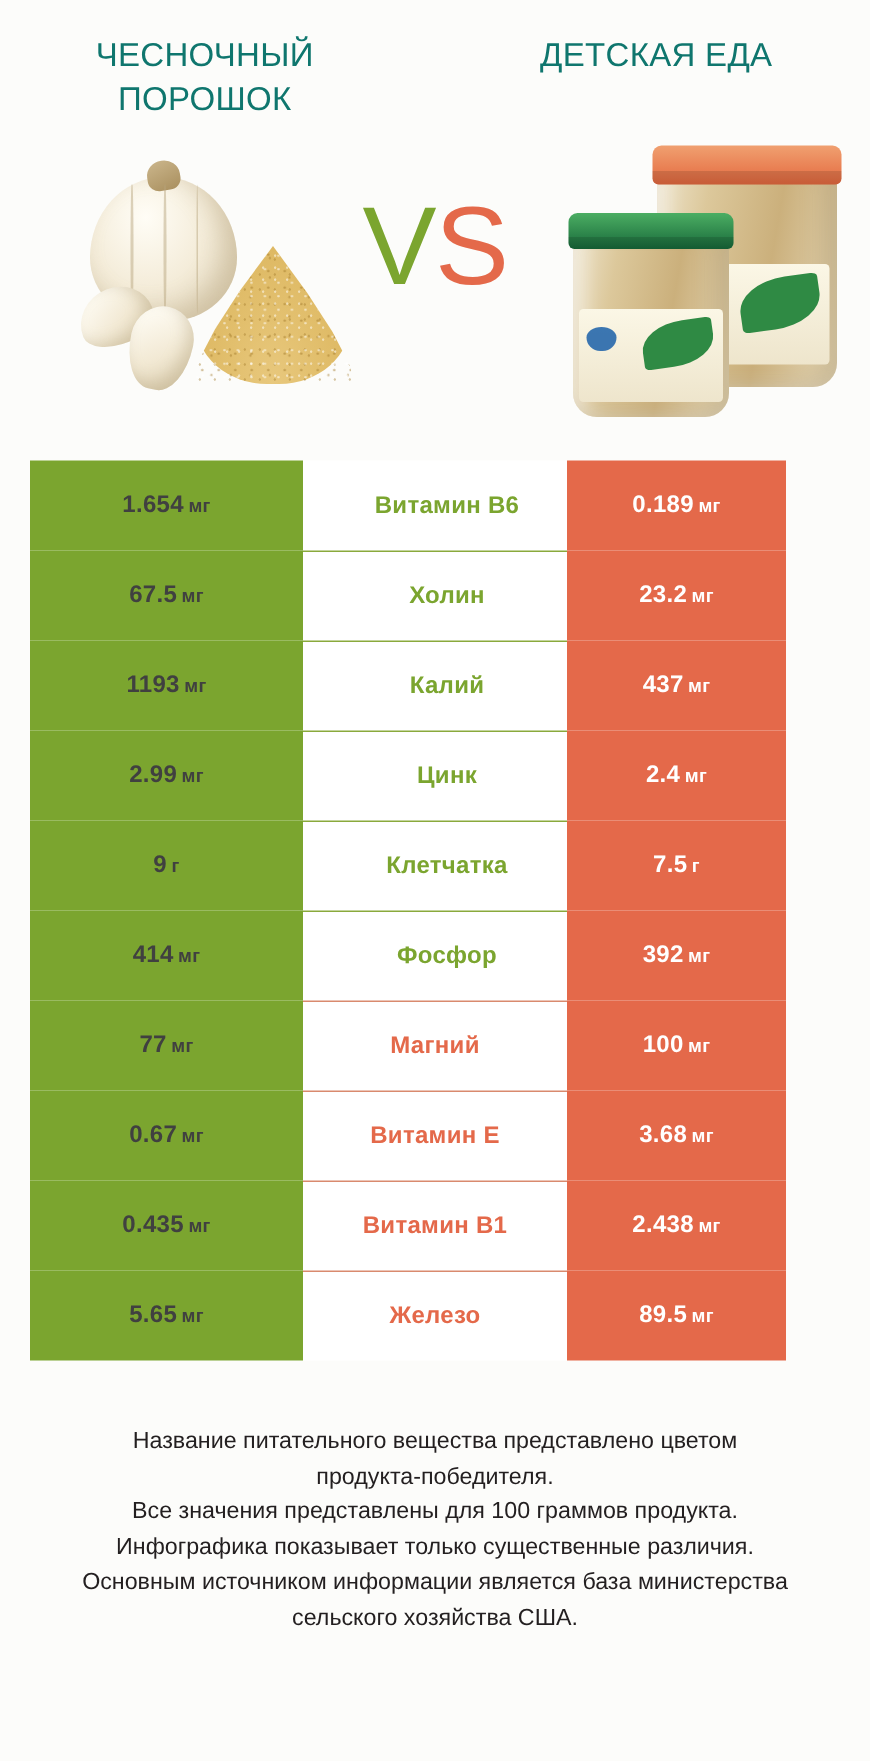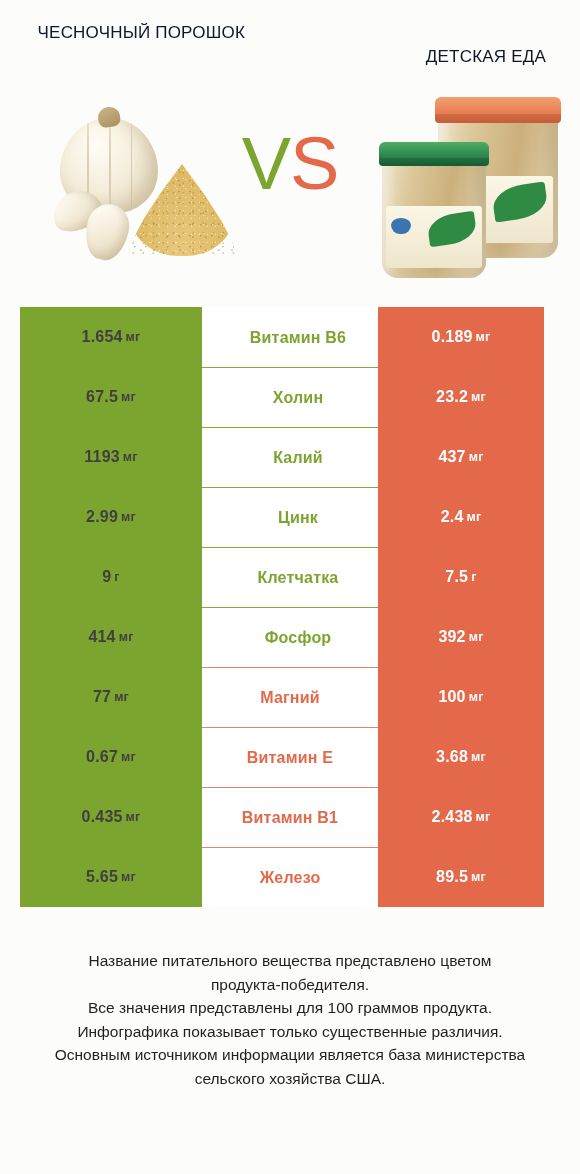--- a/index.html
+++ b/index.html
@@ -17,30 +17,30 @@
 
   
   .header {
     display: flex;
     padding: 22px 0 0 0;
     height: 92px;
     box-sizing: border-box;
   }
   .header-col {
     width: 50%;
-    text-align: right;
-    color: #0f172a;
-    font-size: 17px;
+    text-align: center;
+    color: #0f766e;
+    font-size: 22px;
     font-weight: 400;
     line-height: 1.33;
     letter-spacing: 0.2px;
     text-transform: uppercase;
   }
   .header-col.left { padding: 0 44px 0 28px; }
-  .header-col.right { padding: 0 34px 0 40px; margin-top: 24px; }
+  .header-col.right { padding: 0 34px 0 40px; }
 
   
   .vs-band {
     position: relative;
     height: 215px;
   }
   .prod-left {
     position: absolute;
     left: 46px;
     top: 8px;
@@ -203,21 +203,21 @@
     font-size: 16px;
     font-weight: 700;
     letter-spacing: 0.2px;
   }
   .cell-left {
     width: 182px;
     background: #7ba52f;
     color: #404040;
   }
   .cell-right {
-    width: 166px;
+    width: 146px;
     background: #e4694a;
     color: #ffffff;
   }
   .cell-mid {
     width: 176px;
     background: #ffffff;
     border-top: 1px solid transparent;
   }
   .row:first-child .cell-mid { border-top-color: transparent; }
   .cell-mid.win-left { border-top-color: #8aa93c; color: #7ba52f; padding-left: 16px; }

